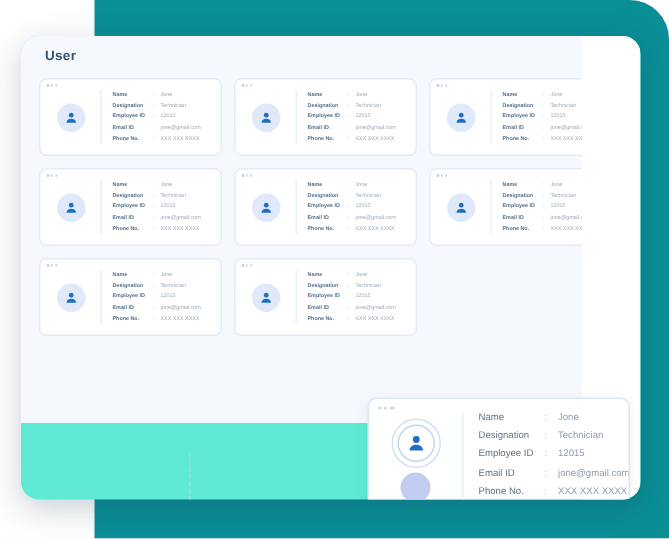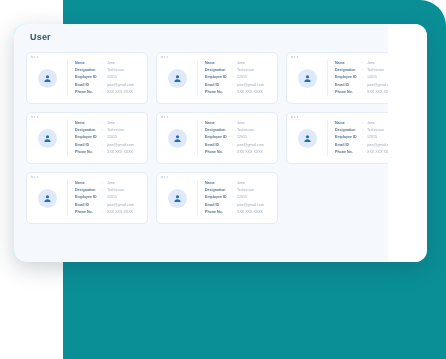--- a/index.html
+++ b/index.html
@@ -18,21 +18,21 @@
     width:383px; height:359px;
     background:#0b8f97;
     border-top-right-radius:26px;
     border-bottom-right-radius:0px;
   }
 
   
   #window{
     position:absolute;
     left:14px; top:24px;
-    width:413px; height:238px;
+    width:413px; height:309px;
     background:#5eead4;
     border-radius:12px;
     box-shadow:0 6px 22px rgba(20,40,70,.22);
     overflow:hidden;
   }
 
   
   #canvas-tint{
     position:absolute;
     left:0; top:0;

